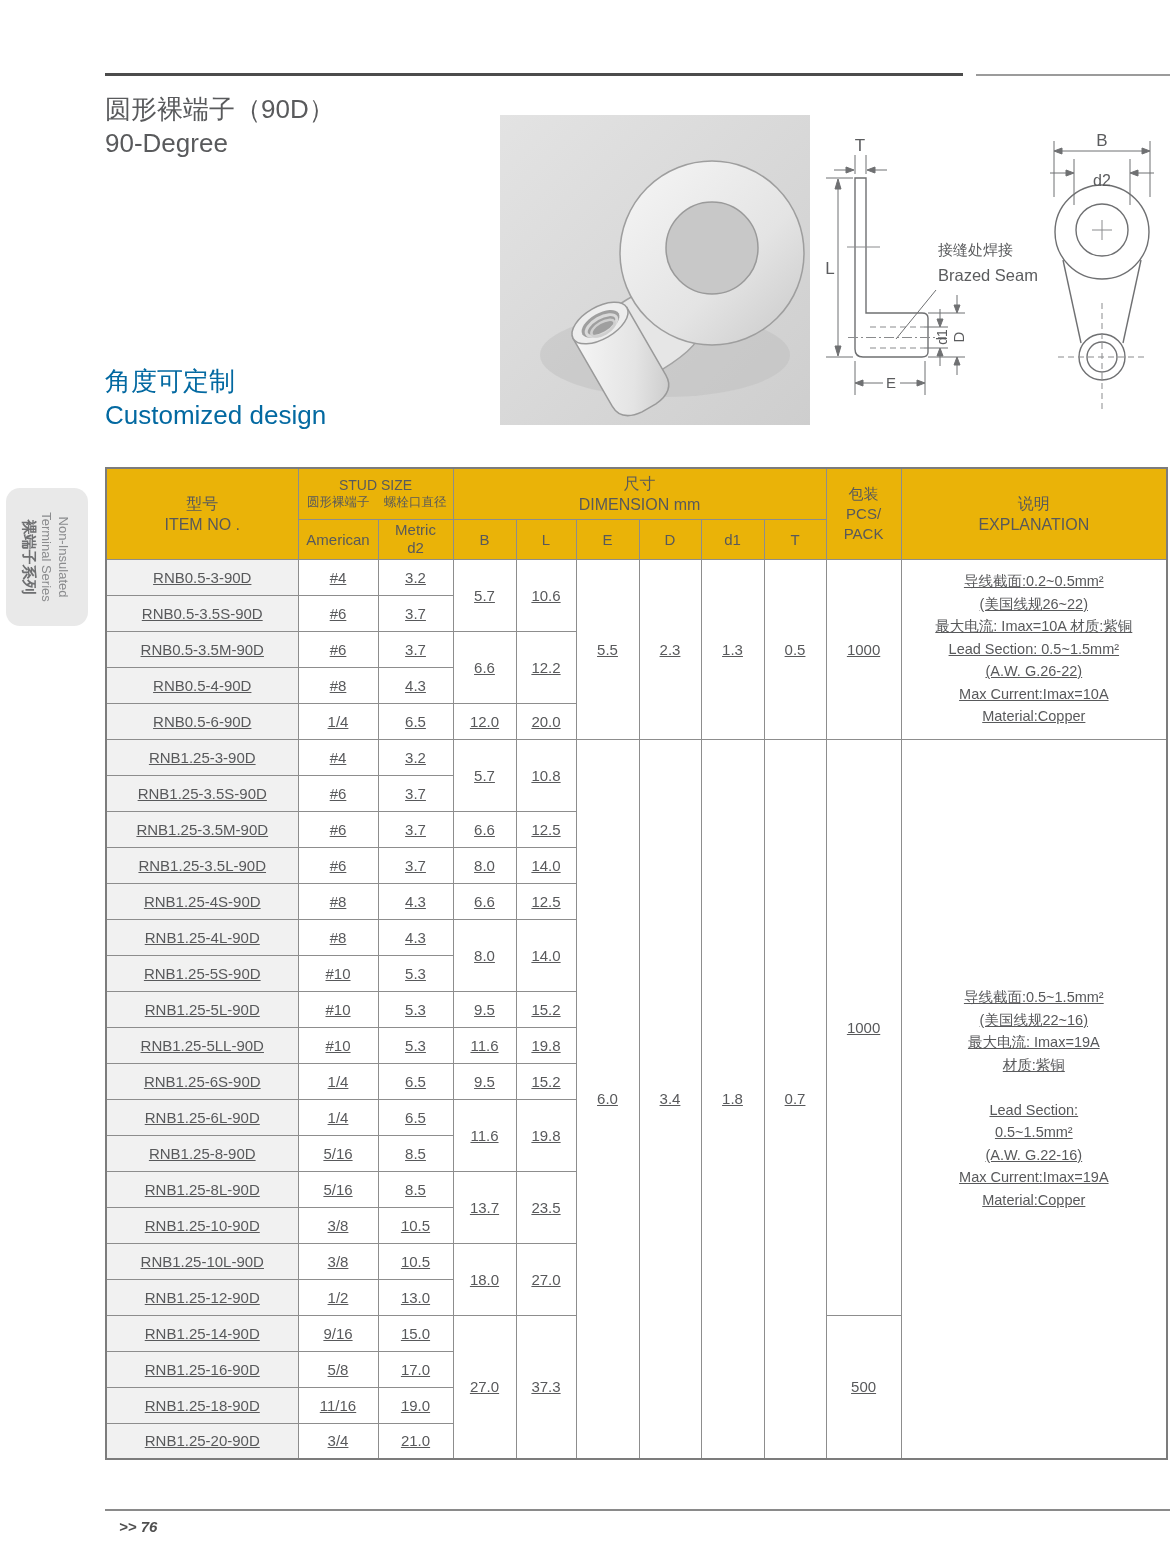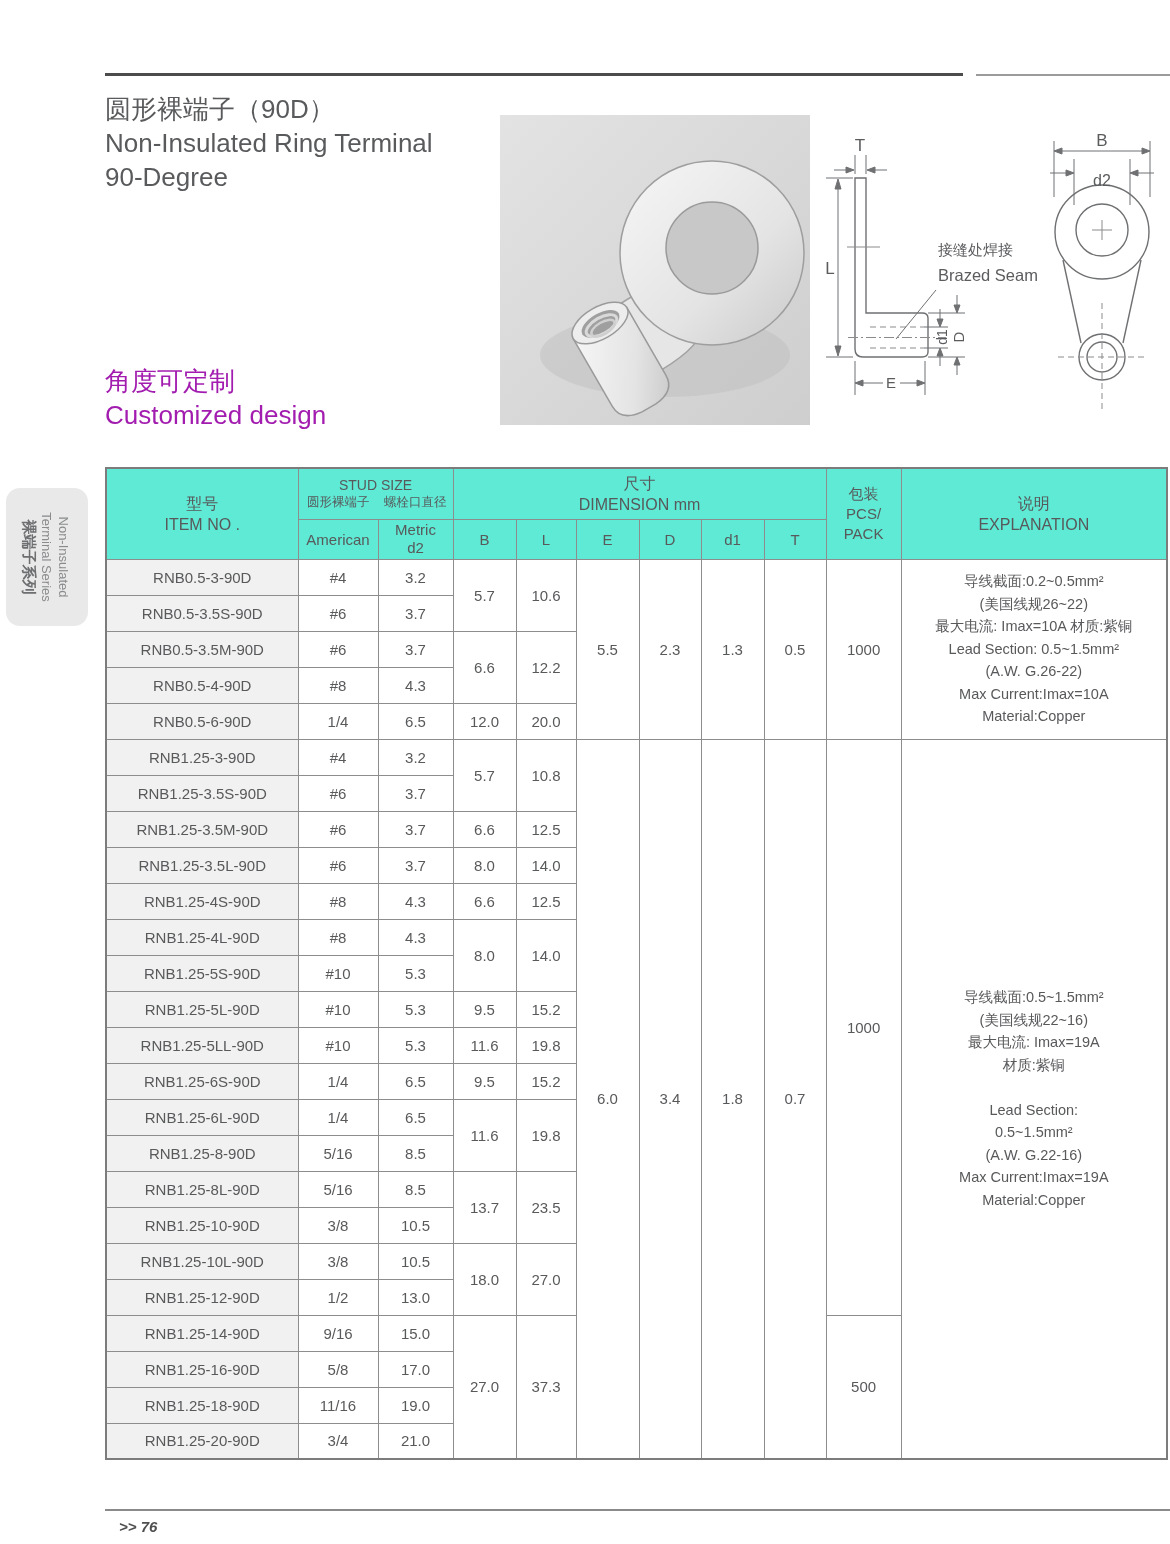--- a/index.html
+++ b/index.html
@@ -2,35 +2,35 @@
 <html><head>
 <meta charset="utf-8">
 <style>
   html,body{margin:0;padding:0;background:#fff;}
   .page{position:relative;width:1170px;height:1544px;background:#ffffff;overflow:hidden;
         font-family:"Liberation Sans",sans-serif;color:#58595b;padding-left:30px;}
   .rule{position:absolute;}
   .rule-dark{left:105px;top:73px;width:858px;height:3px;background:#4c4c4c;}
   .rule-light{left:976px;top:74px;width:194px;height:2px;background:#9b9b9b;}
   .title-block{position:absolute;left:105px;top:92px;font-size:26px;line-height:34px;color:#595a5c;}
-  .subtitle-block{position:absolute;left:105px;top:364px;font-size:26px;line-height:34px;color:#a21caf;}
+  .subtitle-block{position:absolute;left:105px;top:364px;font-size:26px;line-height:34px;color:#0369a1;}
   .photo{position:absolute;left:500px;top:115px;width:310px;height:310px;}
   .diagram{position:absolute;left:810px;top:105px;width:360px;height:335px;}
   .diagram text{fill:#5b5c5e;font-family:"Liberation Sans",sans-serif;}
   .side-tab{position:absolute;left:6px;top:488px;width:82px;height:138px;background:#e9e9e9;border-radius:14px;}
   .side-tab-inner{position:absolute;left:-28px;top:29px;width:138px;height:80px;
       transform:rotate(90deg);display:flex;flex-direction:column;justify-content:center;
       text-align:center;color:#8a8b8d;font-size:13px;line-height:17px;}
   .side-tab-inner .cjk{font-size:15px;font-weight:bold;color:#6e6f71;}
   .spec{position:absolute;left:105px;top:467px;border-collapse:collapse;table-layout:fixed;
         width:1061px;font-size:15px;color:#58595b;border:2px solid #7c7c7c;}
   .spec td,.spec th{border:1px solid #8d8d8d;text-align:center;vertical-align:middle;
         padding:0;font-weight:normal;overflow:hidden;}
-  .spec tr.h1{height:51px;} .spec tr.h2{height:40px;} .spec tr.dr{height:36px;}
-  .grey{background:#5eead4;}
+  .spec tr.h1{height:51px;} .spec tr.h2{height:40px;} .spec tr.dr{height:36px;text-decoration:underline;}
+  .grey{background:#eab308;}
   .hline1{font-size:16px;line-height:21px;}
   .hsmall{font-size:13px;line-height:18px;}
   .stud-sub{display:flex;font-size:12.5px;line-height:17px;}
   .stud-sub span{display:block;}
   .stud-sub .s1{width:80px;} .stud-sub .s2{width:75px;}
   .item{text-align:left;padding-left:30px;background:#f1f1f1;}
   .expl{text-align:left;padding:10px 13px;white-space:pre-line;line-height:22.5px;font-size:14.5px;margin-left:34px;}
   .footer-line{position:absolute;left:105px;top:1509px;width:1065px;height:2px;background:#8a8a8a;}
   .footer-text{position:absolute;left:119px;top:1518px;font-size:15px;font-weight:bold;
         font-style:italic;color:#4f4f4f;}
@@ -38,21 +38,20 @@
 </head>
 <body>
 
 <div class="page">
 
   <div class="rule rule-dark"></div>
   <div class="rule rule-light"></div>
 
   <div class="title-block">
     <div>圆形裸端子（90D）</div>
-    <div>Non-Insulated Ring Terminal</div>
     <div>90-Degree</div>
   </div>
 
   <div class="subtitle-block">
     <div>角度可定制</div>
     <div>Customized design</div>
   </div>
 
   <svg class="photo" viewBox="0 0 310 310">
     <defs>

